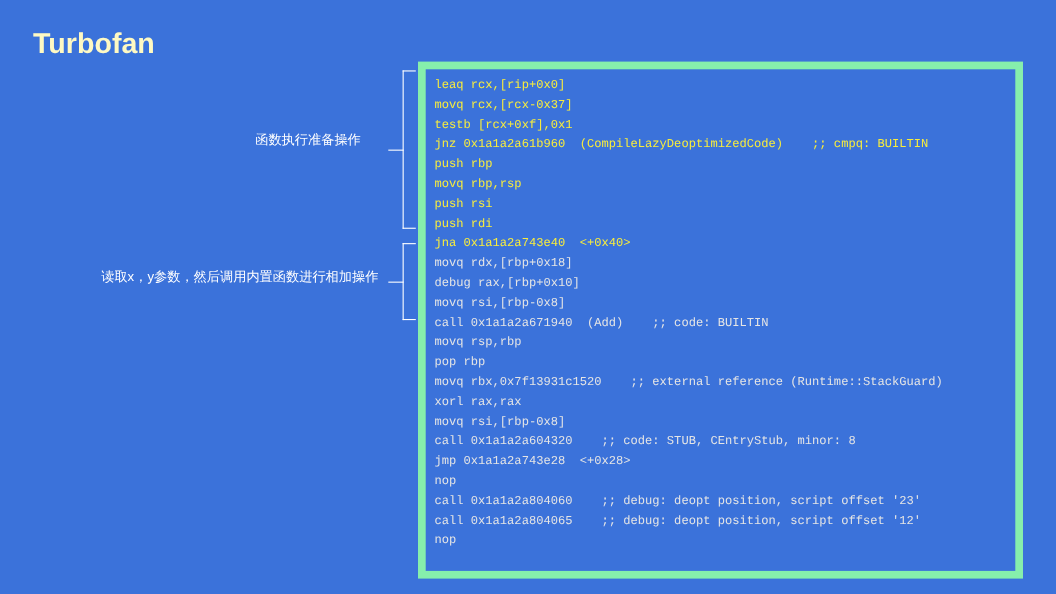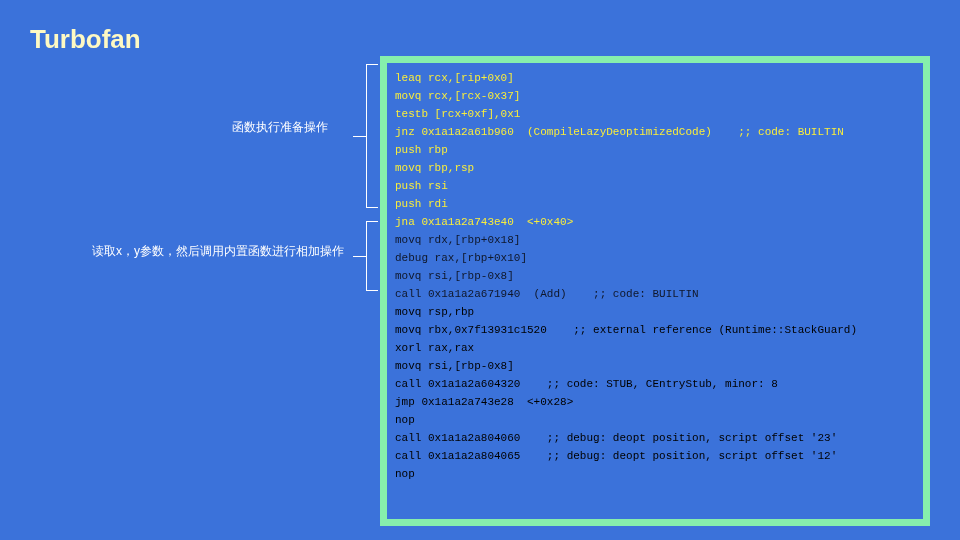--- a/index.html
+++ b/index.html
@@ -26,22 +26,22 @@
     width: 550px;
     height: 470px;
     border: 7px solid #86efac;
     padding: 6px 8px;
     font-family: "Consolas", "Courier New", monospace;
     font-size: 11px;
     line-height: 18px;
   }
   .ln { white-space: pre; }
   .yellow { color: #f9ed3c; }
-  .dim { color: #0f172a; }
-  .white { color: #000000; }
+  .dim { color: #e5e5e5; }
+  .white { color: #e5e5e5; }
   .annot {
     position: absolute;
     color: #ffffff;
     font-size: 12px;
     line-height: 22px;
   }
   .a1 { top: 116px; left: 232px; width: 120px; }
   .a2 { top: 240px; left: 92px; width: 260px; }
   
   .bracket {
@@ -69,31 +69,32 @@
 <div class="annot a1">函数执行准备操作</div>
 <div class="annot a2">读取x，y参数，然后调用内置函数进行相加操作</div>
 
 <div class="bracket b1"></div>
 <div class="bracket b2"></div>
 
 <div class="codebox">
   <div class="ln yellow">leaq rcx,[rip+0x0]</div>
   <div class="ln yellow">movq rcx,[rcx-0x37]</div>
   <div class="ln yellow">testb [rcx+0xf],0x1</div>
-  <div class="ln yellow">jnz 0x1a1a2a61b960  (CompileLazyDeoptimizedCode)    ;; code: BUILTIN</div>
+  <div class="ln yellow">jnz 0x1a1a2a61b960  (CompileLazyDeoptimizedCode)    ;; cmpq: BUILTIN</div>
   <div class="ln yellow">push rbp</div>
   <div class="ln yellow">movq rbp,rsp</div>
   <div class="ln yellow">push rsi</div>
   <div class="ln yellow">push rdi</div>
   <div class="ln yellow">jna 0x1a1a2a743e40  &lt;+0x40&gt;</div>
   <div class="ln dim">movq rdx,[rbp+0x18]</div>
   <div class="ln dim">debug rax,[rbp+0x10]</div>
   <div class="ln dim">movq rsi,[rbp-0x8]</div>
   <div class="ln dim">call 0x1a1a2a671940  (Add)    ;; code: BUILTIN</div>
   <div class="ln white">movq rsp,rbp</div>
+  <div class="ln white">pop rbp</div>
   <div class="ln white">movq rbx,0x7f13931c1520    ;; external reference (Runtime::StackGuard)</div>
   <div class="ln white">xorl rax,rax</div>
   <div class="ln white">movq rsi,[rbp-0x8]</div>
   <div class="ln white">call 0x1a1a2a604320    ;; code: STUB, CEntryStub, minor: 8</div>
   <div class="ln white">jmp 0x1a1a2a743e28  &lt;+0x28&gt;</div>
   <div class="ln white">nop</div>
   <div class="ln white">call 0x1a1a2a804060    ;; debug: deopt position, script offset '23'</div>
   <div class="ln white">call 0x1a1a2a804065    ;; debug: deopt position, script offset '12'</div>
   <div class="ln white">nop</div>
 </div>

